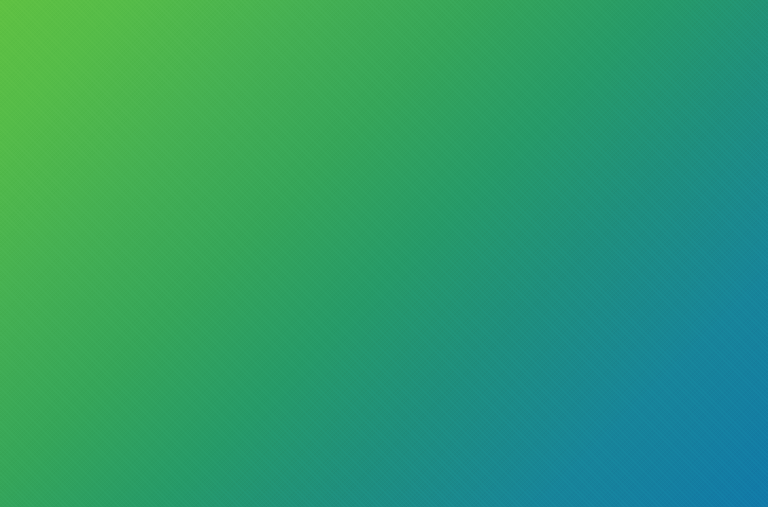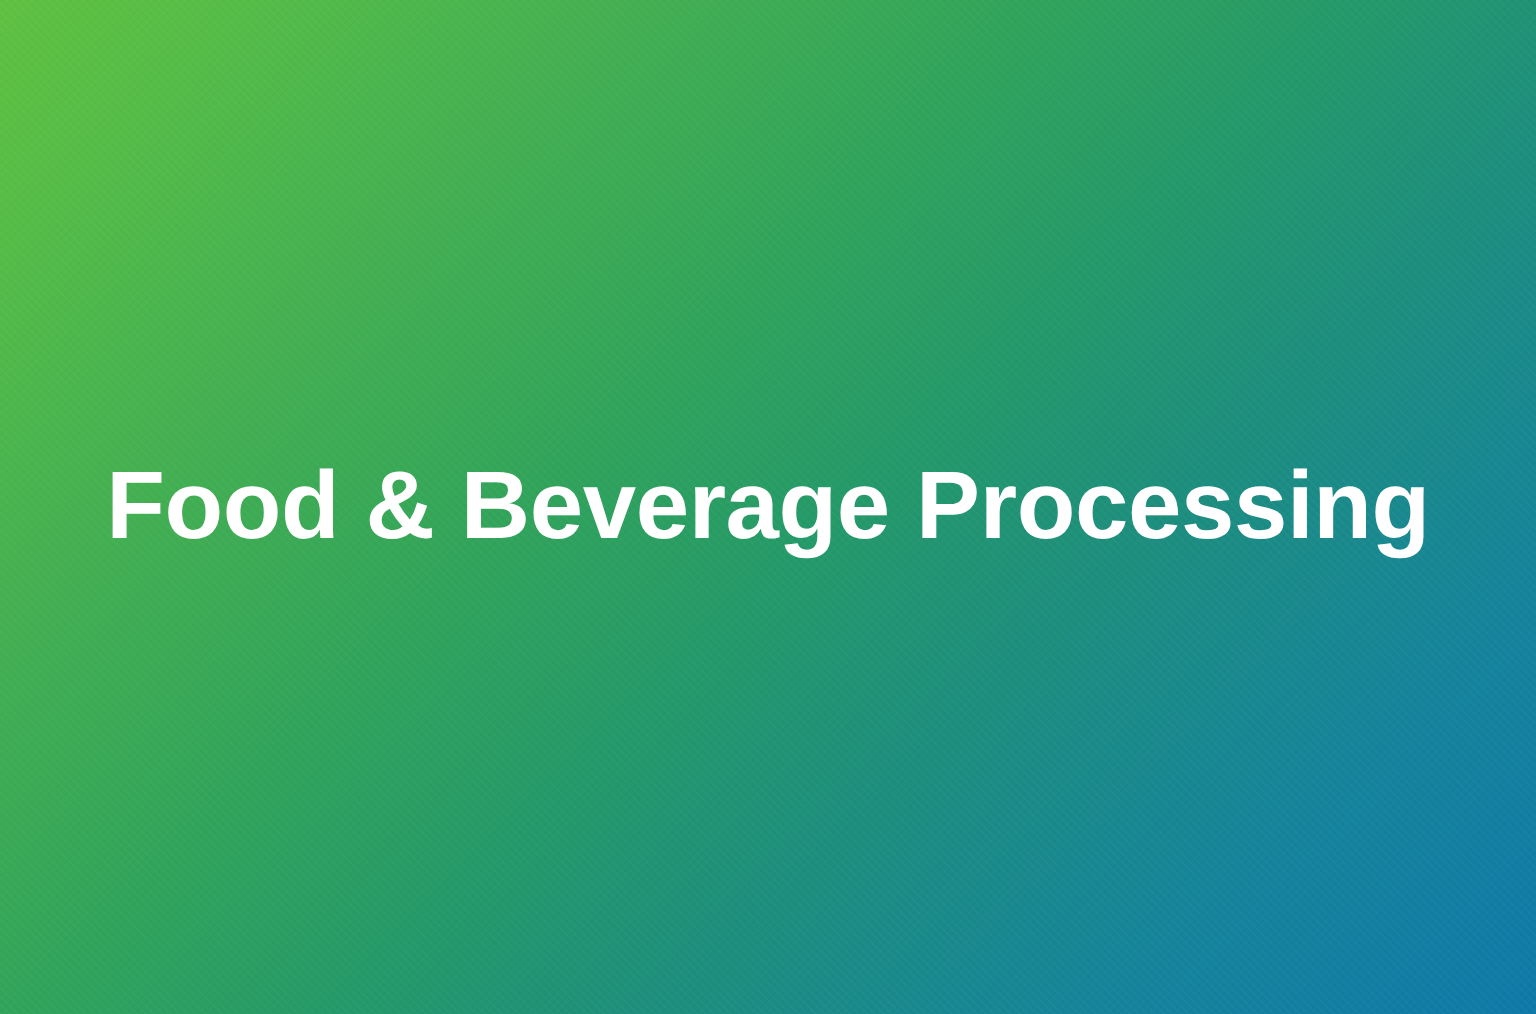--- a/index.html
+++ b/index.html
@@ -87,17 +87,14 @@
 </style>
 </head>
 <body>
 
 <div class="hero-banner">
 
   <div class="hero-gradient"></div>
 
   <div class="hero-noise"></div>
 
-  <div class="hero-content">
-    <h1 class="hero-title">Food &amp; Beverage Processing</h1>
-  </div>
 
 </div>
 
 </body></html>

